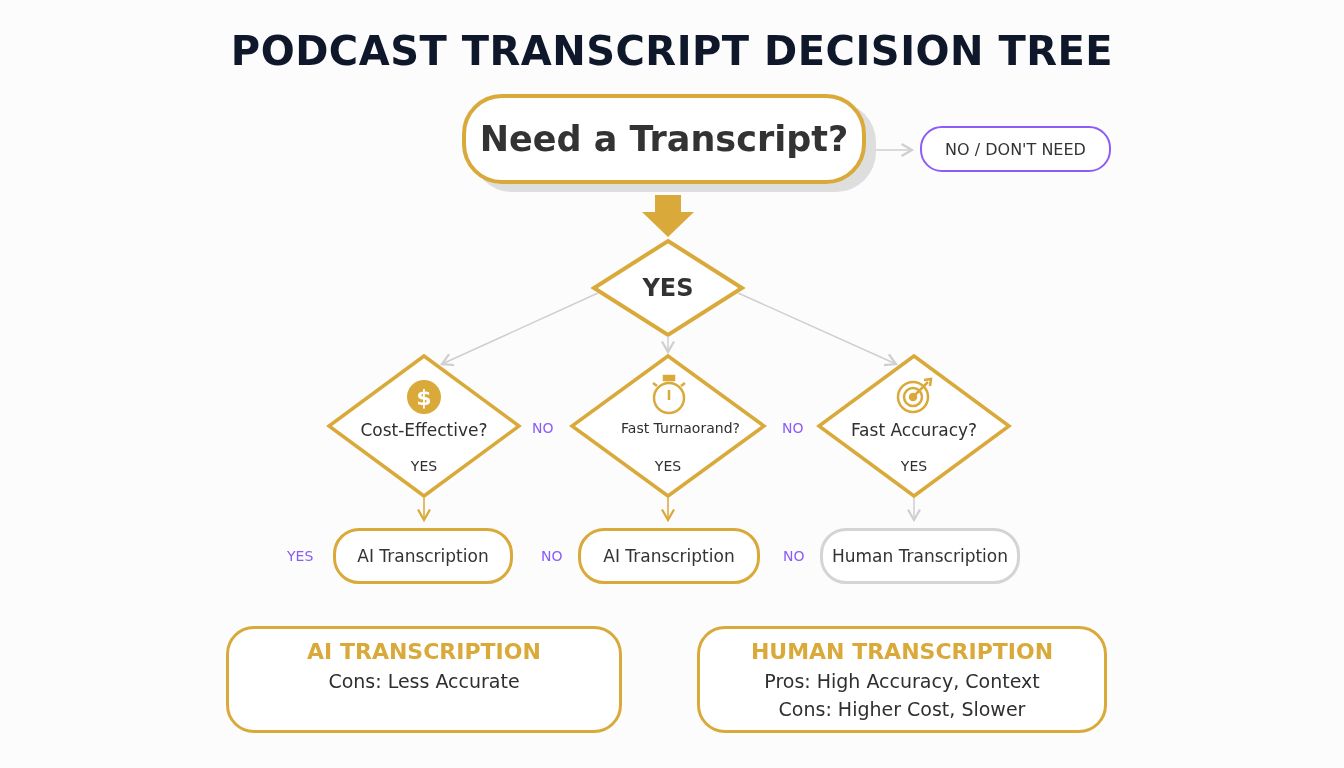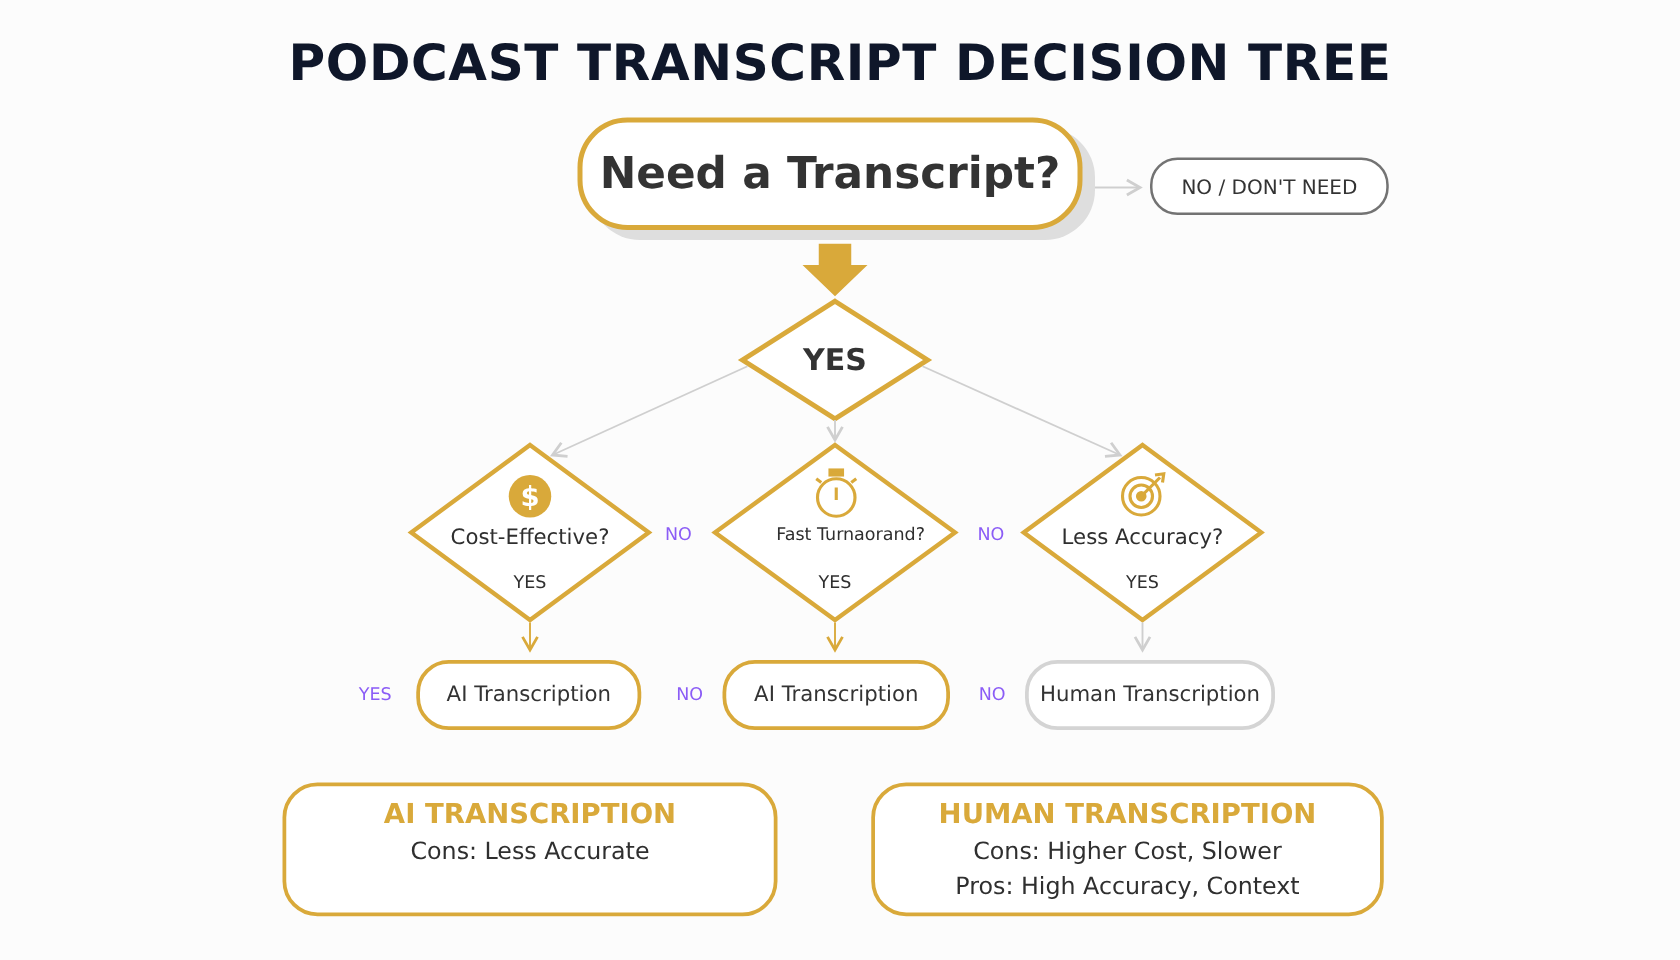--- a/index.html
+++ b/index.html
@@ -19,21 +19,21 @@
     display: flex; align-items: center; justify-content: center;
   }
   .pill-main {
     left: 462px; top: 94px; width: 404px; height: 90px;
     border: 4px solid #d9a93a; border-radius: 40px;
     font-size: 35px; font-weight: bold; color: #333;
     box-shadow: 10px 8px 0 #dedede;
   }
   .pill-no {
     left: 920px; top: 126px; width: 191px; height: 46px;
-    border: 2px solid #737373; border-radius: 22px;
+    border: 2px solid #8b5cf6; border-radius: 22px;
     font-size: 16px; color: #333;
   }
   .pill-result {
     top: 528px; height: 56px; border: 3px solid #d9a93a; border-radius: 26px;
     font-size: 17px; color: #333;
   }
   .pill-result.gray { border-color: #d4d4d4; }
   .diamond-text {
     position: absolute; text-align: center; color: #2f2f2f;
   }
@@ -106,33 +106,33 @@
 <div class="diamond-text" style="left:608px; top:274px; width:120px; font-size:24px; font-weight:bold; color:#333;">YES</div>
 
 <div class="diamond-text" style="left:334px; top:420px; width:180px; font-size:17px;">Cost-Effective?</div>
 <div class="diamond-text" style="left:384px; top:458px; width:80px; font-size:14px;">YES</div>
 <div class="side-label" style="left:532px; top:420px;">NO</div>
 
 <div class="diamond-text" style="left:588px; top:420px; width:185px; font-size:14px;">Fast Turnaorand?</div>
 <div class="diamond-text" style="left:628px; top:458px; width:80px; font-size:14px;">YES</div>
 <div class="side-label" style="left:782px; top:420px;">NO</div>
 
-<div class="diamond-text" style="left:824px; top:420px; width:180px; font-size:17px;">Less Accuracy?</div>
+<div class="diamond-text" style="left:824px; top:420px; width:180px; font-size:17px;">Fast Accuracy?</div>
 <div class="diamond-text" style="left:874px; top:458px; width:80px; font-size:14px;">YES</div>
 
 <div class="side-label" style="left:287px; top:548px;">YES</div>
 <div class="pill pill-result" style="left:333px; width:180px;">AI Transcription</div>
 
 <div class="side-label" style="left:541px; top:548px;">NO</div>
 <div class="pill pill-result" style="left:578px; width:182px;">AI Transcription</div>
 
 <div class="side-label" style="left:783px; top:548px;">NO</div>
 <div class="pill pill-result gray" style="left:820px; width:200px;">Human Transcription</div>
 
 <div class="summary" style="left:226px; width:396px;">
   <div class="head">AI TRANSCRIPTION</div>
   <div class="line">Cons: Less Accurate</div>
 </div>
 <div class="summary" style="left:697px; width:410px;">
   <div class="head">HUMAN TRANSCRIPTION</div>
+  <div class="line">Pros: High Accuracy, Context</div>
   <div class="line">Cons: Higher Cost, Slower</div>
-  <div class="line">Pros: High Accuracy, Context</div>
 </div>
 
 </body></html>

